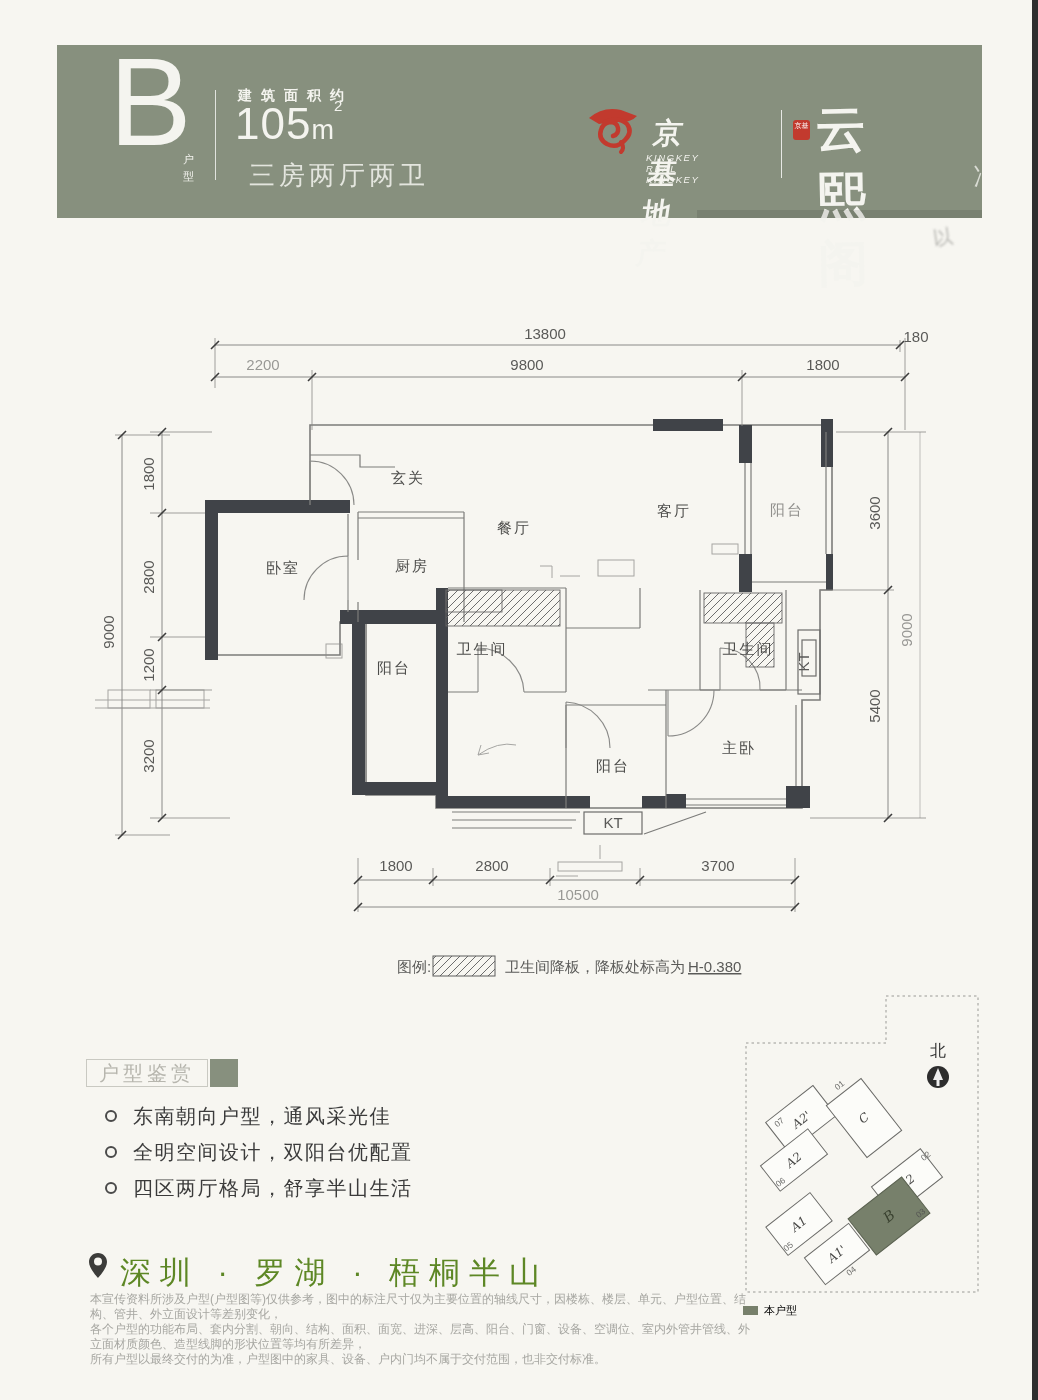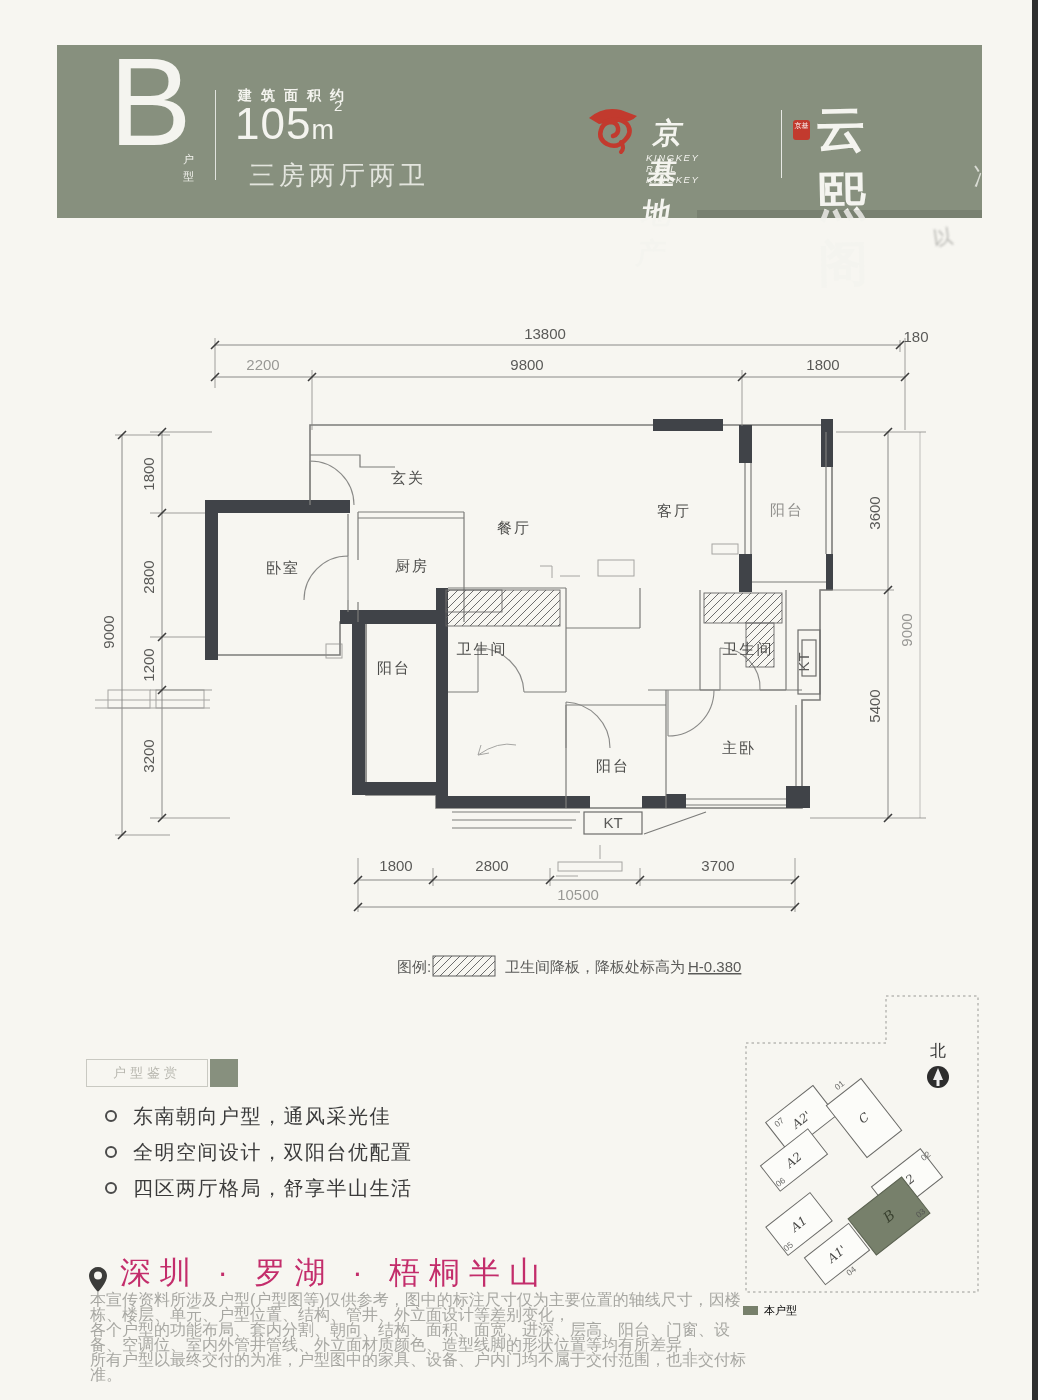--- a/index.html
+++ b/index.html
@@ -23,30 +23,30 @@
   .brand-en{position:absolute;left:61px;top:52px;font-size:9.5px;letter-spacing:1.6px;font-style:italic;}
   .brand-divider{position:absolute;left:196px;top:10px;width:1px;height:68px;background:rgba(255,255,255,.8);}
   .seal{position:absolute;left:208px;top:20px;width:17px;height:19px;background:#C23A2E;border-radius:3px;
         color:#fff;font-size:7px;line-height:9px;text-align:center;padding-top:1px;}
   .project{position:absolute;left:232px;top:-4px;font-size:50px;font-family:"DejaVu Serif",serif;font-weight:bold;
            letter-spacing:4px;transform:rotate(-1deg);}
   .ink-dot{position:absolute;left:388px;top:62px;width:26px;height:30px;color:#e9eae4;font-size:22px;filter:blur(.5px);opacity:.85;}
   .scribble{position:absolute;left:933px;top:224px;font-size:20px;color:#9a9a96;filter:blur(.8px);opacity:.7;transform:rotate(-8deg);}
   
   .apprec-box{position:absolute;left:86px;top:1059px;width:120px;height:26px;border:1px solid #c9c9c2;
-              color:#b7b6ae;font-size:13px;letter-spacing:4px;text-align:center;line-height:26px;}
+              color:#b7b6ae;font-size:20px;letter-spacing:4px;text-align:center;line-height:26px;}
   .apprec-sq{position:absolute;left:210px;top:1059px;width:28px;height:28px;background:#87907E;}
   .bullets{position:absolute;left:105px;top:1098px;width:460px;}
   .bullet-row{display:flex;align-items:center;height:36px;}
   .bullet-ring{width:8px;height:8px;border:2.5px solid #4a4a4a;border-radius:50%;margin-right:16px;flex:0 0 auto;}
   .bullet-text{font-size:20px;color:#3b3b3b;letter-spacing:1.5px;}
   
-  .loc{position:absolute;left:88px;top:1252px;display:flex;align-items:flex-end;color:#be185d;}
+  .loc{position:absolute;left:88px;top:1252px;display:flex;align-items:flex-start;color:#4d7c0f;}
   .loc-text{font-size:31px;letter-spacing:9px;margin-left:12px;filter:blur(.4px);opacity:.9;}
-  .disc{position:absolute;left:90px;top:1292px;width:660px;color:#a7a7a2;font-size:16px;line-height:15px;}
+  .disc{position:absolute;left:90px;top:1292px;width:660px;color:#a7a7a2;font-size:12px;line-height:15px;}
   
   .edge-strip{position:absolute;right:0;top:0;width:6px;height:1400px;background:#2f2f2f;}
   svg text{font-family:"Liberation Sans","DejaVu Sans",sans-serif;}
   .dim{fill:#5a5a58;font-size:15px;}
   .room{fill:#4c4c4a;font-size:15px;letter-spacing:2px;}
   .smudge{filter:blur(.6px);opacity:.6;}
   .serifu{font-family:"DejaVu Serif",serif;font-style:italic;}
 </style>
 </head>
 <body>

